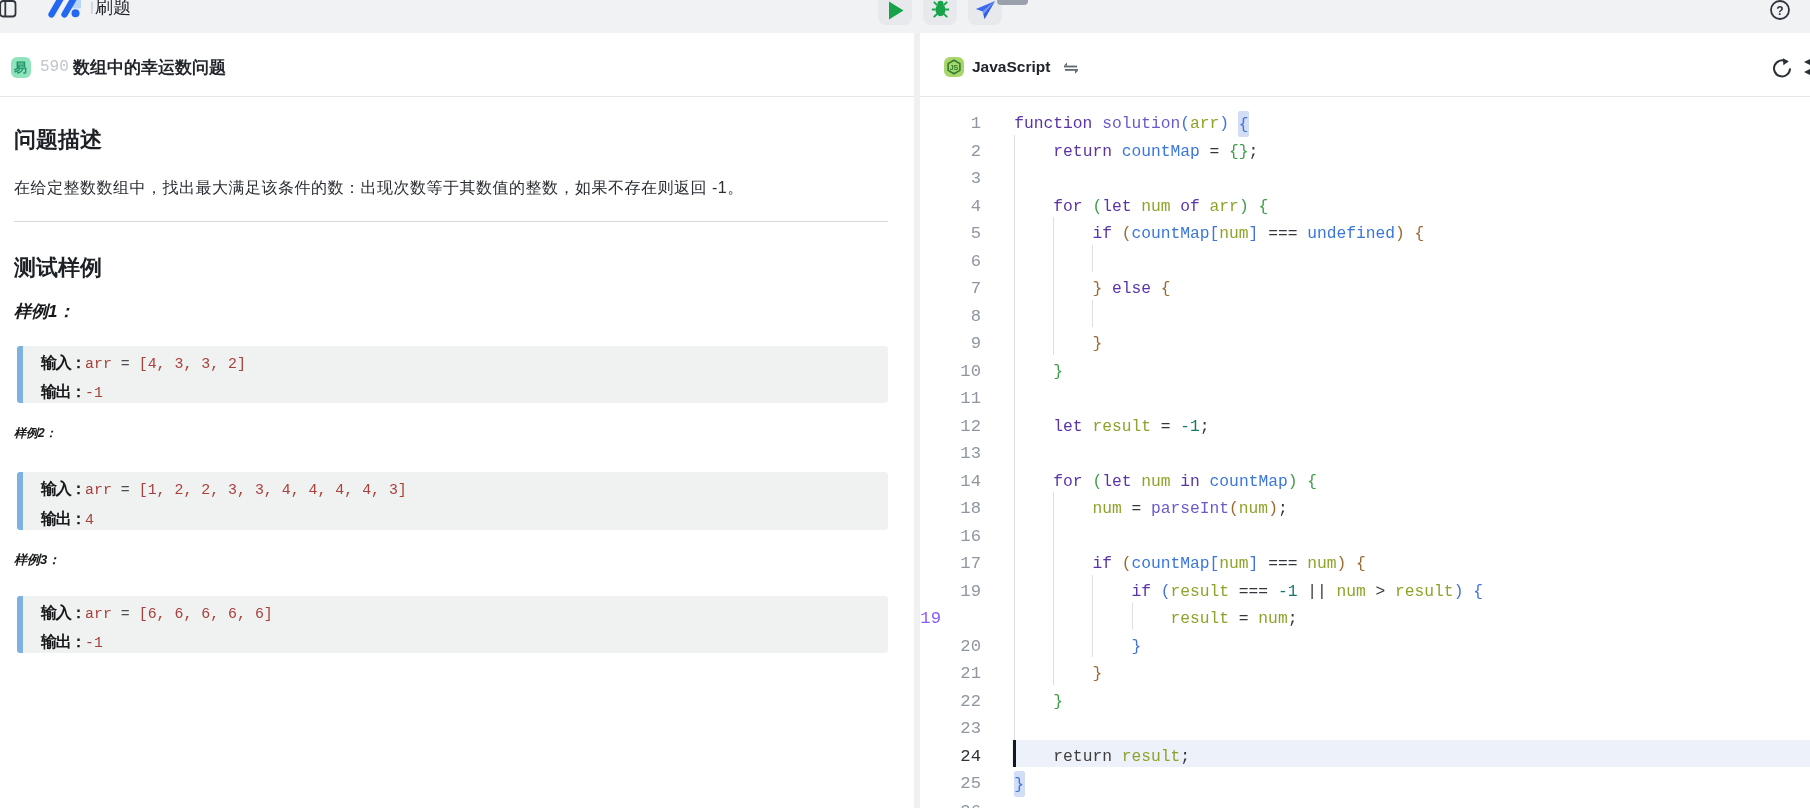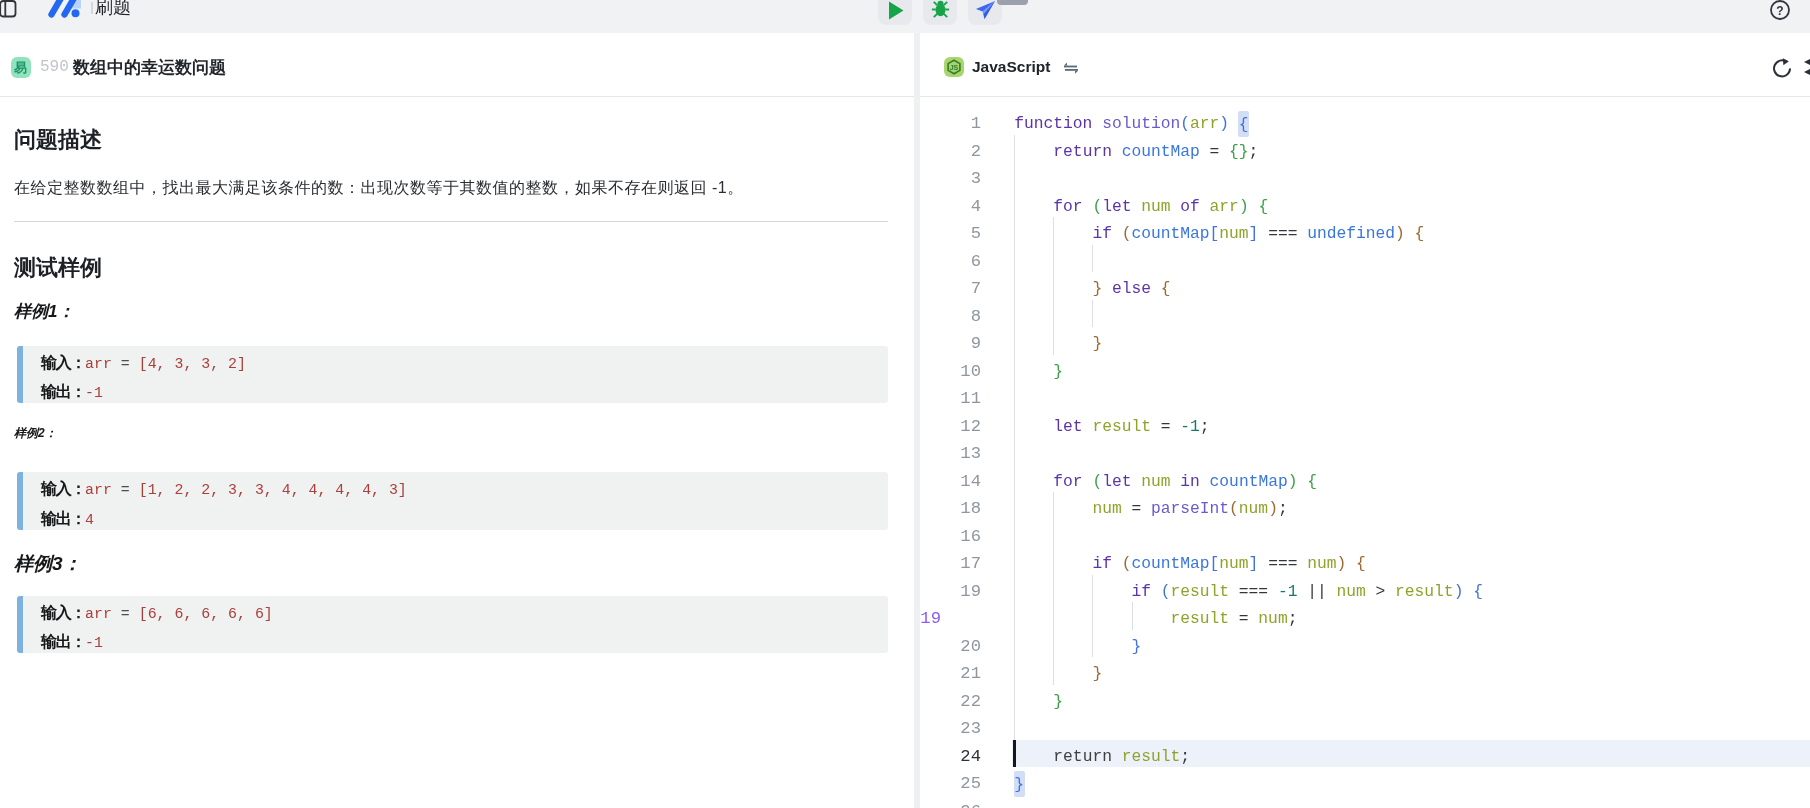--- a/index.html
+++ b/index.html
@@ -75,21 +75,21 @@
 <div class="abs" style="left:14px;top:267px;font-size:17px;font-weight:bold;font-style:italic;color:#17181a">样例1：</div>
 <div class="abs" style="left:17px;top:312.6px;width:871px;height:57.5px;background:#f0f1f1;border-left:6px solid #7db2e0;border-radius:3px;padding:3px 0 0 18px;font-size:16px;line-height:27.5px;color:#17181a">
         <div><b style="letter-spacing:-1.3px">输入：</b><span style="font-family:'Liberation Mono',monospace;font-size:14.9px;color:#a8403c">arr <span style="color:#4a4f55">=</span> [4, 3, 3, 2]</span></div>
         <div><b style="letter-spacing:-1.3px">输出：</b><span style="font-family:'Liberation Mono',monospace;font-size:14.9px;color:#a8403c">-1</span></div>
       </div>
 <div class="abs" style="left:14px;top:392px;font-size:12px;font-weight:bold;font-style:italic;color:#17181a">样例2：</div>
 <div class="abs" style="left:17px;top:439.3px;width:871px;height:57.5px;background:#f0f1f1;border-left:6px solid #7db2e0;border-radius:3px;padding:3px 0 0 18px;font-size:16px;line-height:27.5px;color:#17181a">
         <div><b style="letter-spacing:-1.3px">输入：</b><span style="font-family:'Liberation Mono',monospace;font-size:14.9px;color:#a8403c">arr <span style="color:#4a4f55">=</span> [1, 2, 2, 3, 3, 4, 4, 4, 4, 3]</span></div>
         <div><b style="letter-spacing:-1.3px">输出：</b><span style="font-family:'Liberation Mono',monospace;font-size:14.9px;color:#a8403c">4</span></div>
       </div>
-<div class="abs" style="left:14px;top:517.5px;font-size:19px;font-weight:bold;font-style:italic;color:#17181a">样例3：</div>
+<div class="abs" style="left:14px;top:517.5px;font-size:13px;font-weight:bold;font-style:italic;color:#17181a">样例3：</div>
 <div class="abs" style="left:17px;top:562.5px;width:871px;height:57.5px;background:#f0f1f1;border-left:6px solid #7db2e0;border-radius:3px;padding:3px 0 0 18px;font-size:16px;line-height:27.5px;color:#17181a">
         <div><b style="letter-spacing:-1.3px">输入：</b><span style="font-family:'Liberation Mono',monospace;font-size:14.9px;color:#a8403c">arr <span style="color:#4a4f55">=</span> [6, 6, 6, 6, 6]</span></div>
         <div><b style="letter-spacing:-1.3px">输出：</b><span style="font-family:'Liberation Mono',monospace;font-size:14.9px;color:#a8403c">-1</span></div>
       </div>
 </div>
 <div class="abs" id="divider"></div>
 <div class="abs" id="rpanel">
 <div class="abs hdrline" style="left:0;width:890px"></div>
 <svg class="abs" style="left:24px;top:24px" width="20" height="20" viewBox="0 0 20 20">
         <rect x="0" y="0" width="20" height="20" rx="6" fill="#a9d56b"></rect>

